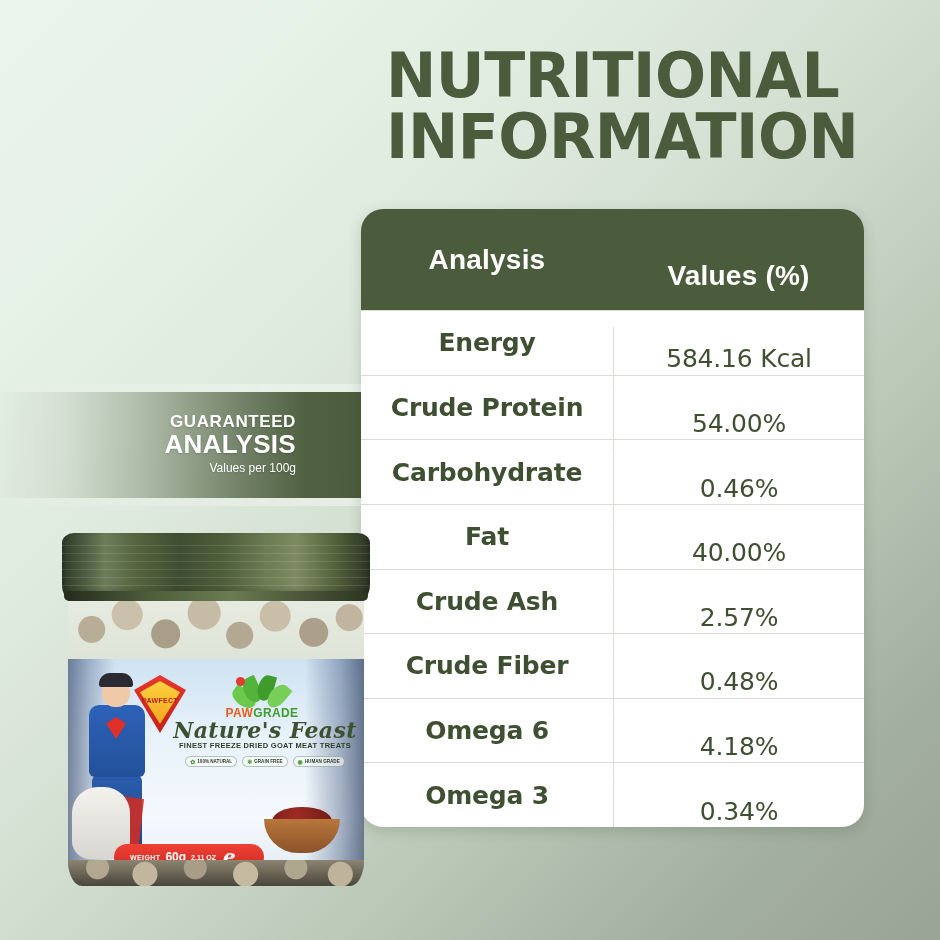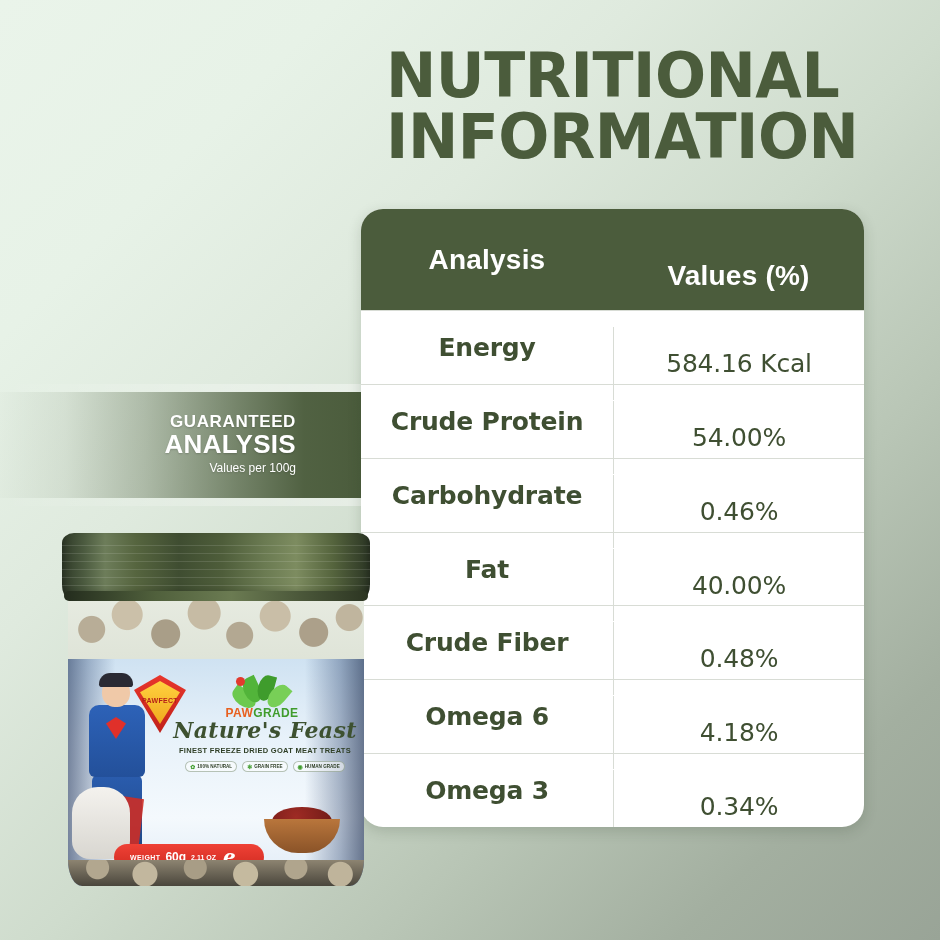--- a/index.html
+++ b/index.html
@@ -284,21 +284,21 @@
     font-family:"DejaVu Serif", serif;
     font-style:italic;
     font-weight:bold;
     font-size:22px;
     color:#3d5130;
     line-height:1;
     letter-spacing:.4px;
   }
   #nf .tag {
     font-size:7.5px; font-weight:bold; color:#2f3f26;
-    letter-spacing:.3px; margin-top:5px;
+    letter-spacing:.3px; 
   }
   #nf .badges {
     display:flex; justify-content:center; gap:5px; margin-top:6px;
   }
   #nf .badge {
     display:flex; align-items:center; gap:2px;
     border:1px solid rgba(60,90,50,.35);
     border-radius:8px;
     padding:1px 4px;
     font-size:4.6px; font-weight:bold; color:#2f3f26;
@@ -406,20 +406,24 @@
       <div class="cell col-a">Crude Protein</div>
       <div class="cell col-b">54.00%</div>
     </div>
     <div class="trow">
       <div class="cell col-a">Carbohydrate</div>
       <div class="cell col-b">0.46%</div>
     </div>
     <div class="trow">
       <div class="cell col-a">Fat</div>
       <div class="cell col-b">40.00%</div>
+    </div>
+    <div class="trow">
+      <div class="cell col-a">Crude Ash</div>
+      <div class="cell col-b">2.57%</div>
     </div>
     <div class="trow">
       <div class="cell col-a">Crude Fiber</div>
       <div class="cell col-b">0.48%</div>
     </div>
     <div class="trow">
       <div class="cell col-a">Omega 6</div>
       <div class="cell col-b">4.18%</div>
     </div>
     <div class="trow">

